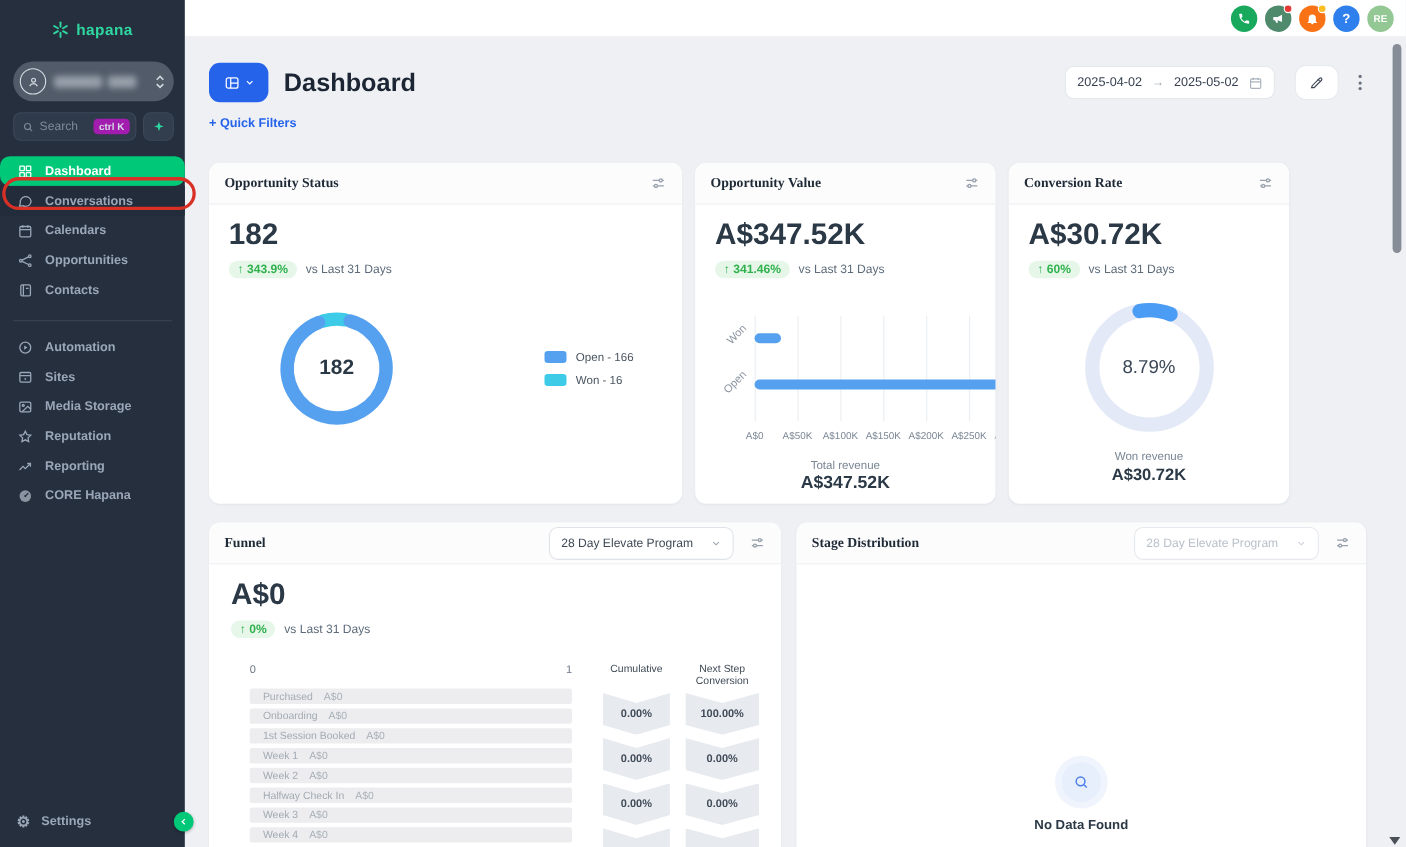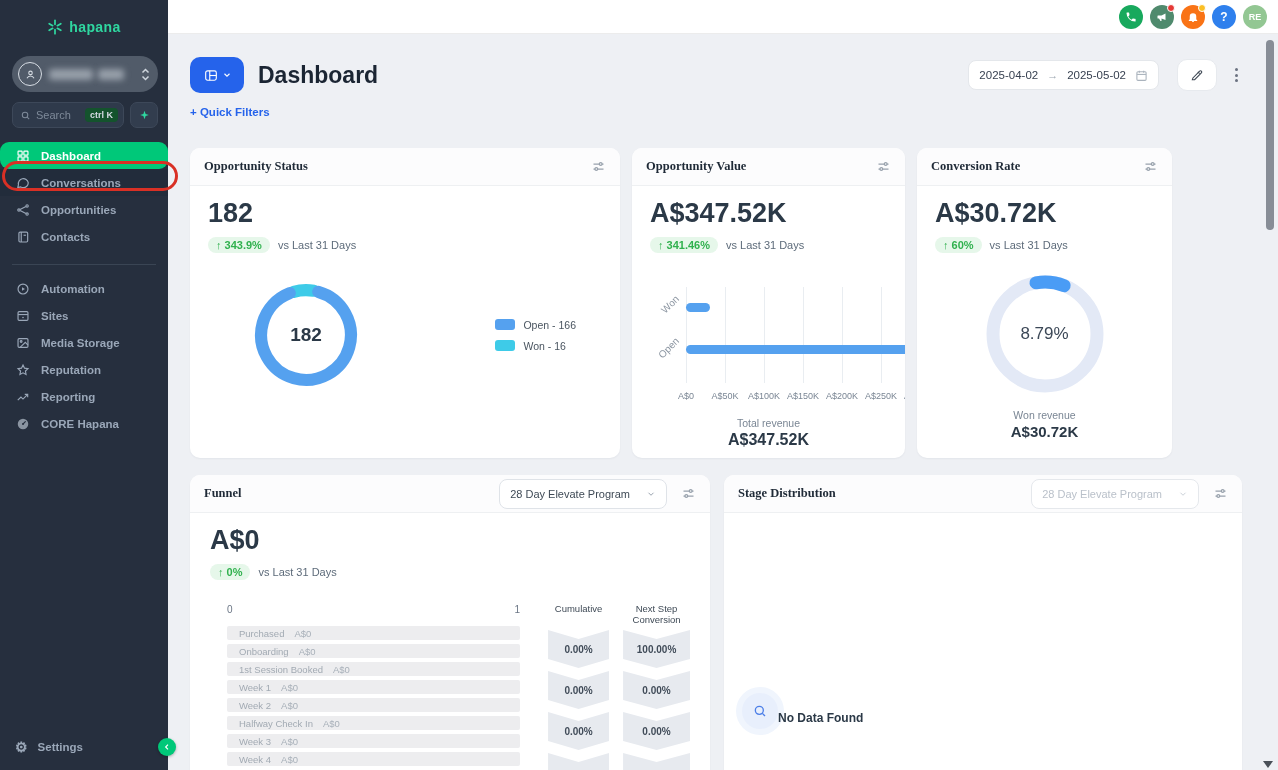--- a/index.html
+++ b/index.html
@@ -13,21 +13,21 @@
   .logo-text { color:#2fd7a0; font-size:14px; font-weight:700; letter-spacing:.4px; }
   .profile-pill { margin:18px 10px 0 12px; height:36px; background:#515b69; border-radius:18px; display:flex; align-items:center; padding:0 8px 0 6px; cursor:pointer; }
   .profile-ava { width:24px; height:24px; border-radius:50%; border:1.5px solid #d7dde4; display:flex; align-items:center; justify-content:center; color:#d7dde4; flex:none; }
   .blur-wrap { display:flex; gap:5px; margin-left:7px; flex:1; }
   .blur-blob { height:11px; border-radius:3px; background:rgba(210,216,224,.55); filter:blur(3px); }
   .blob-a { width:44px; } .blob-b { width:26px; }
   .pill-chevrons { color:#cfd6de; display:flex; flex-direction:column; gap:1px; margin-left:4px; }
   .search-row { display:flex; gap:6px; margin:10px 10px 0 12px; }
   .search-box { flex:1; height:26px; background:#2f3a4b; border:1px solid #3d4859; border-radius:7px; display:flex; align-items:center; padding:0 5px 0 7px; gap:5px; }
   .search-ph { color:#7e8a99; font-size:11px; flex:1; }
-  .kbd { background:#14532d; color:#d4dae2; font-size:9px; font-weight:700; padding:2px 5px; border-radius:4px; }
+  .kbd { background:#a21caf; color:#d4dae2; font-size:9px; font-weight:700; padding:2px 5px; border-radius:4px; }
   .sparkle-btn { width:28px; height:26px; background:#323d4e; border:1px solid #3d4859; border-radius:7px; display:flex; align-items:center; justify-content:center; cursor:pointer; }
   .nav { margin-top:14px; }
   .nav-item { height:27px; display:flex; align-items:center; gap:10px; padding-left:15px; color:#9aa7b8; font-size:11.5px; font-weight:700; cursor:pointer; position:relative; }
   .nav-item .nico { width:16px; height:16px; flex:none; display:flex; align-items:center; justify-content:center; }
   .nav-item.active { background:#00c879; color:#ffffff; border-radius:9px; }
   .nav-item.conversations { background:#222c3b; }
   .divider { height:1px; background:#3a4554; margin:14px 12px 10px 12px; }
   .settings-row { position:absolute; left:0; bottom:10px; width:100%; height:27px; display:flex; align-items:center; gap:10px; padding-left:15px; color:#9aa7b8; font-size:11.5px; font-weight:700; cursor:pointer; }
   .gear-glyph { font-size:14px; line-height:1; }
   .collapse-btn { position:absolute; left:158px; top:738px; width:18px; height:18px; border-radius:50%; background:#00c879; color:#fff; display:flex; align-items:center; justify-content:center; font-size:10px; cursor:pointer; z-index:60; box-shadow:0 1px 3px rgba(0,0,0,.3); }
@@ -123,21 +123,21 @@
   .f-row-value { font-size:9.5px; color:#a8b0b9; }
   .f-col { display:flex; flex-direction:column; }
   .f-col-cum { margin-left:28px; width:62px; }
   .f-col-next { margin-left:14px; width:68px; }
   .f-col-head { height:24px; margin-bottom:2px; font-size:9.5px; color:#3f4a56; text-align:center; line-height:1.15; }
   .f-seg { height:38px; margin-bottom:3px; background:#e7eaef;
     clip-path:polygon(0 0, 50% 9px, 100% 0, 100% calc(100% - 9px), 50% 100%, 0 calc(100% - 9px));
     display:flex; align-items:center; justify-content:center; font-size:10px; font-weight:700; color:#414c59; }
 
   
-  .empty-state { display:flex; flex-direction:row; align-items:center; margin-top:168px; }
+  .empty-state { display:flex; flex-direction:column; align-items:center; margin-top:168px; }
   .empty-icon { width:36px; height:36px; border-radius:50%; background:#e8effc; box-shadow:0 0 0 6px #f0f5fd; display:flex; align-items:center; justify-content:center; }
   .empty-text { margin-top:14px; font-size:12px; font-weight:700; color:#2b3947; }
 
   
   .scroll-thumb { position:absolute; right:4px; top:40px; width:8px; height:190px; background:#878d96; border-radius:4px; z-index:40; cursor:pointer; }
   .scroll-down { position:absolute; right:5px; bottom:2px; width:0; height:0; border-left:5px solid transparent; border-right:5px solid transparent; border-top:7px solid #4a5058; z-index:40; cursor:pointer; }
 
   svg { display:block; }
 </style>
 </head>
@@ -213,20 +213,31 @@
         <span class="nico">
           <svg width="14" height="14" viewBox="0 0 24 24" fill="none" stroke="currentColor" stroke-width="2">
             <path d="M21 11.5a8.5 8.5 0 0 1-8.5 8.5c-1.6 0-3.1-.4-4.4-1.2L3 20l1.2-5.1A8.5 8.5 0 1 1 21 11.5z"></path>
           </svg>
         </span>
         <span>Conversations</span>
       </div>
       <div class="nav-item">
         <span class="nico">
           <svg width="14" height="14" viewBox="0 0 24 24" fill="none" stroke="currentColor" stroke-width="2">
+            <rect x="3.5" y="5" width="17" height="16" rx="2"></rect>
+              <line x1="8" y1="3" x2="8" y2="7"></line>
+              <line x1="16" y1="3" x2="16" y2="7"></line>
+              <line x1="3.5" y1="10" x2="20.5" y2="10"></line>
+          </svg>
+        </span>
+        <span>Calendars</span>
+      </div>
+      <div class="nav-item">
+        <span class="nico">
+          <svg width="14" height="14" viewBox="0 0 24 24" fill="none" stroke="currentColor" stroke-width="2">
             <circle cx="5" cy="12" r="2"></circle>
               <circle cx="19" cy="5" r="2"></circle>
               <circle cx="19" cy="19" r="2"></circle>
             <line x1="7" y1="11" x2="17" y2="6"></line>
               <line x1="7" y1="13" x2="17" y2="18"></line>
           </svg>
         </span>
         <span>Opportunities</span>
       </div>
       <div class="nav-item">

